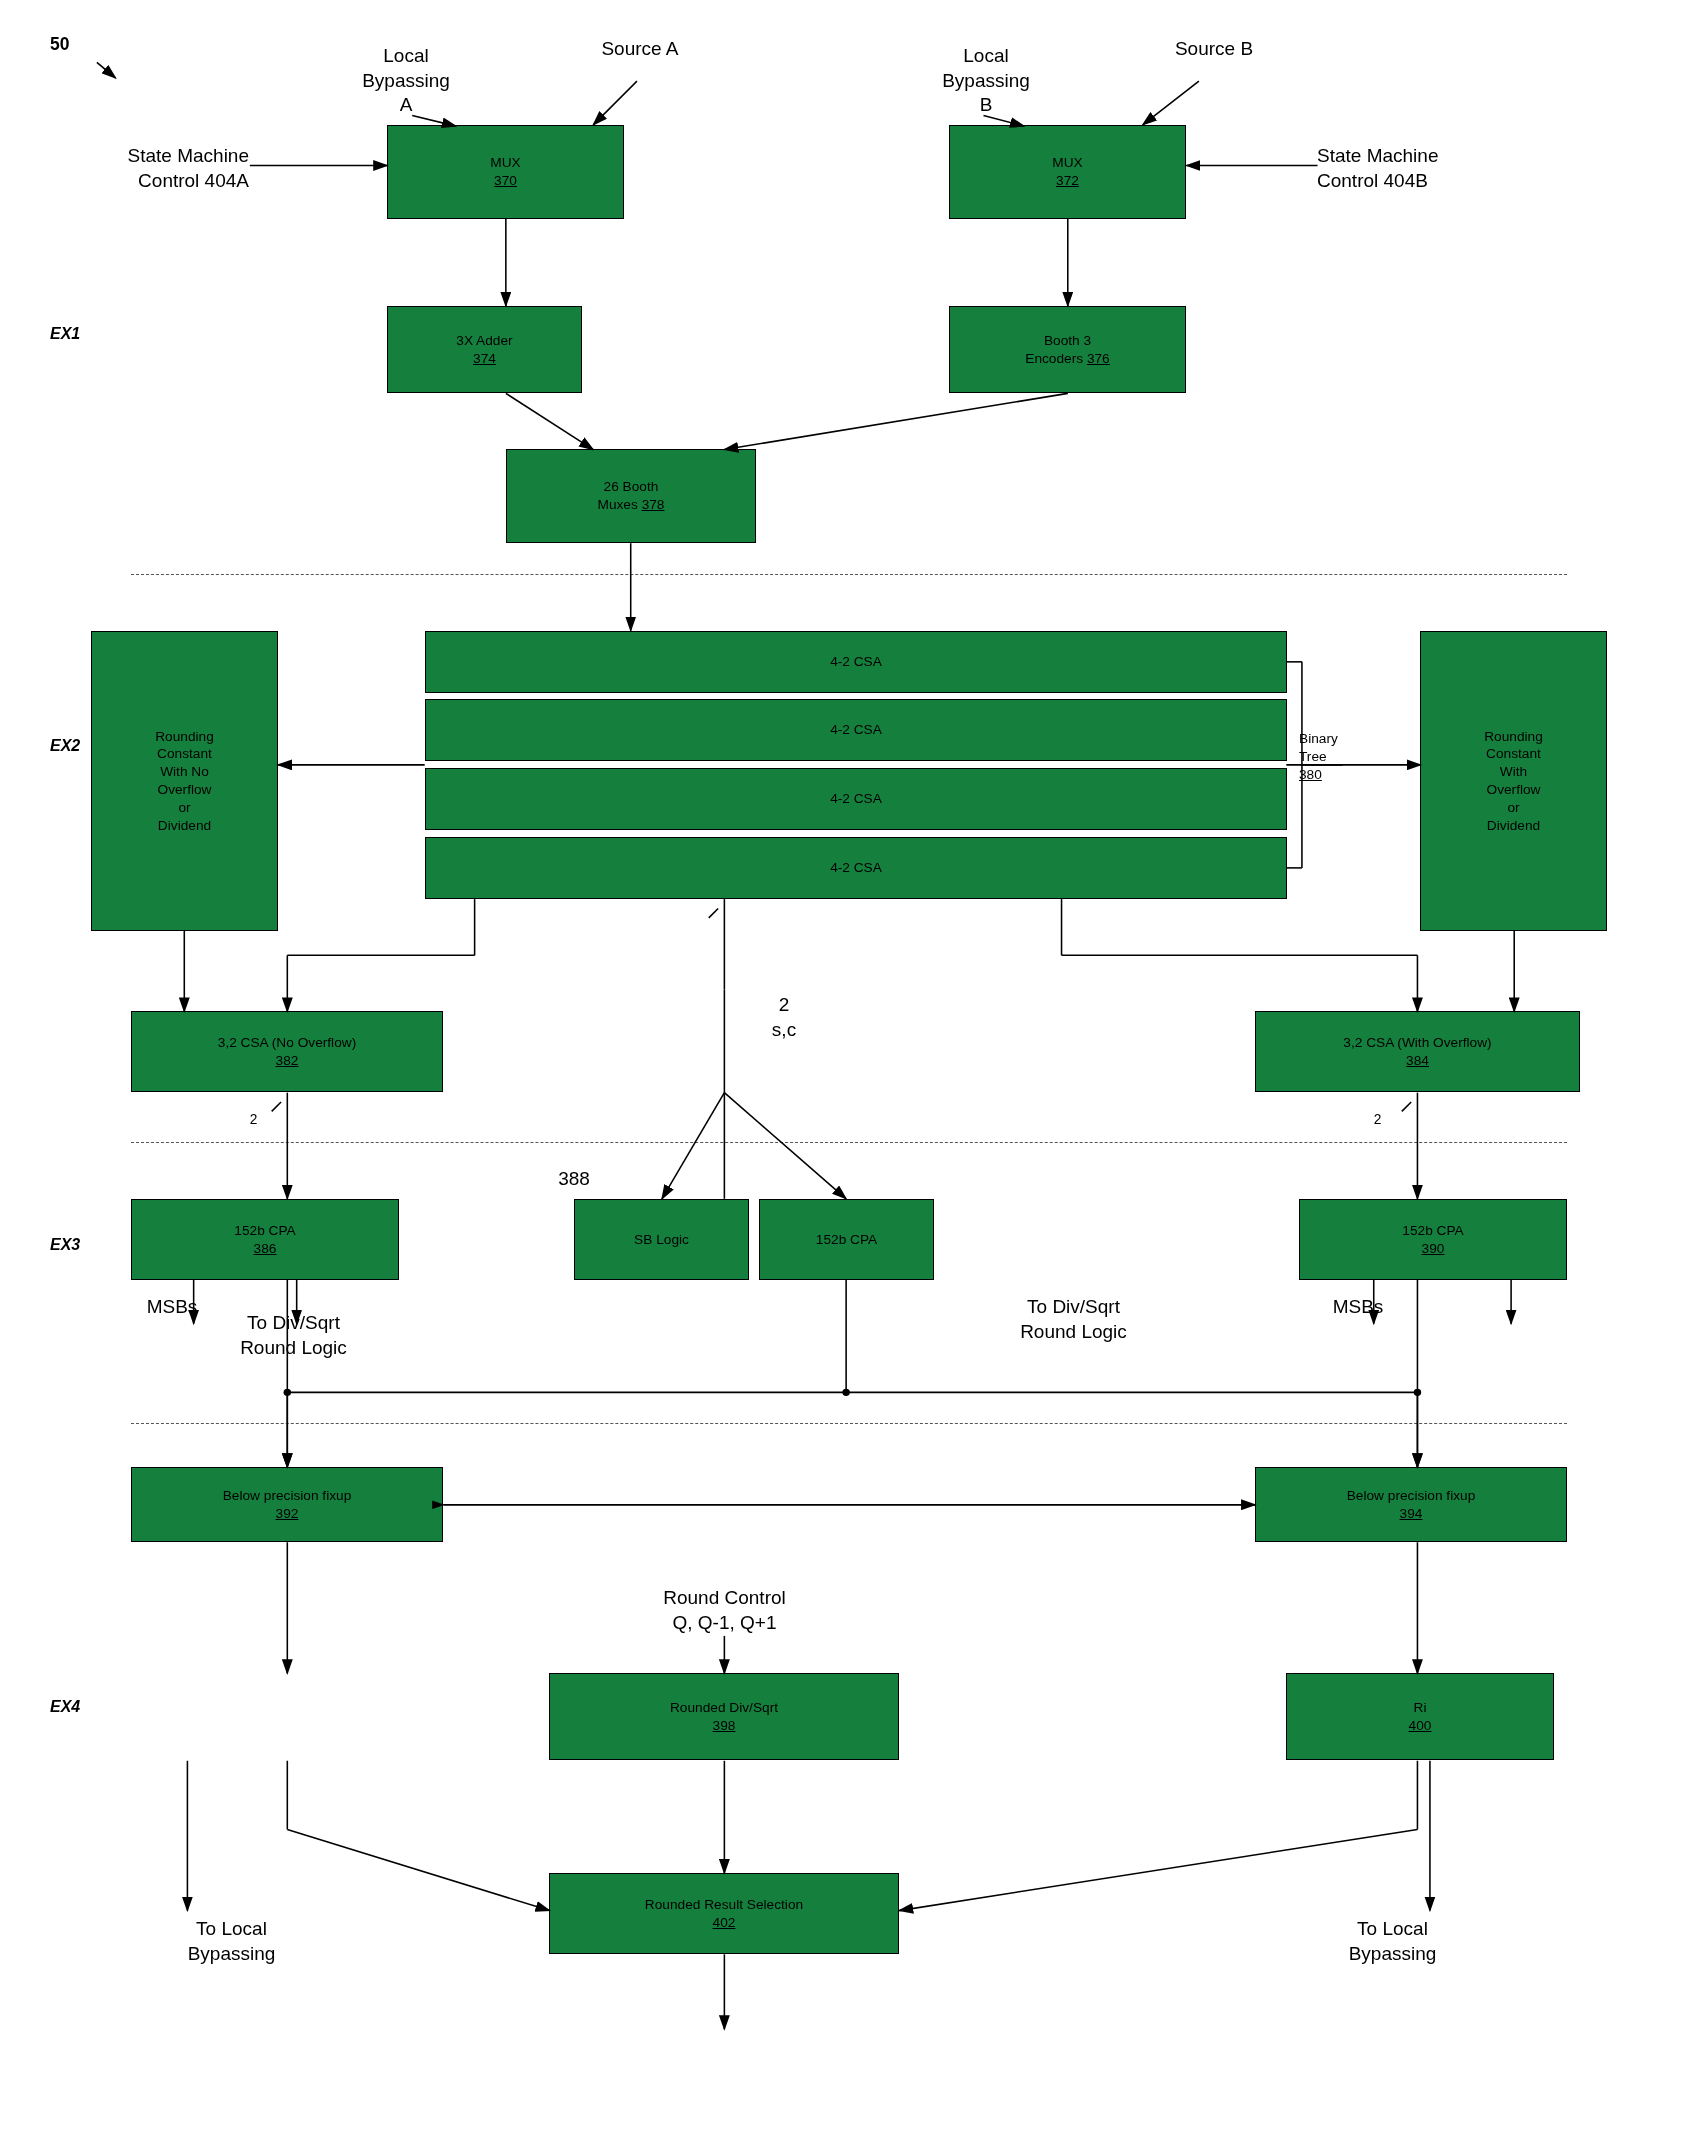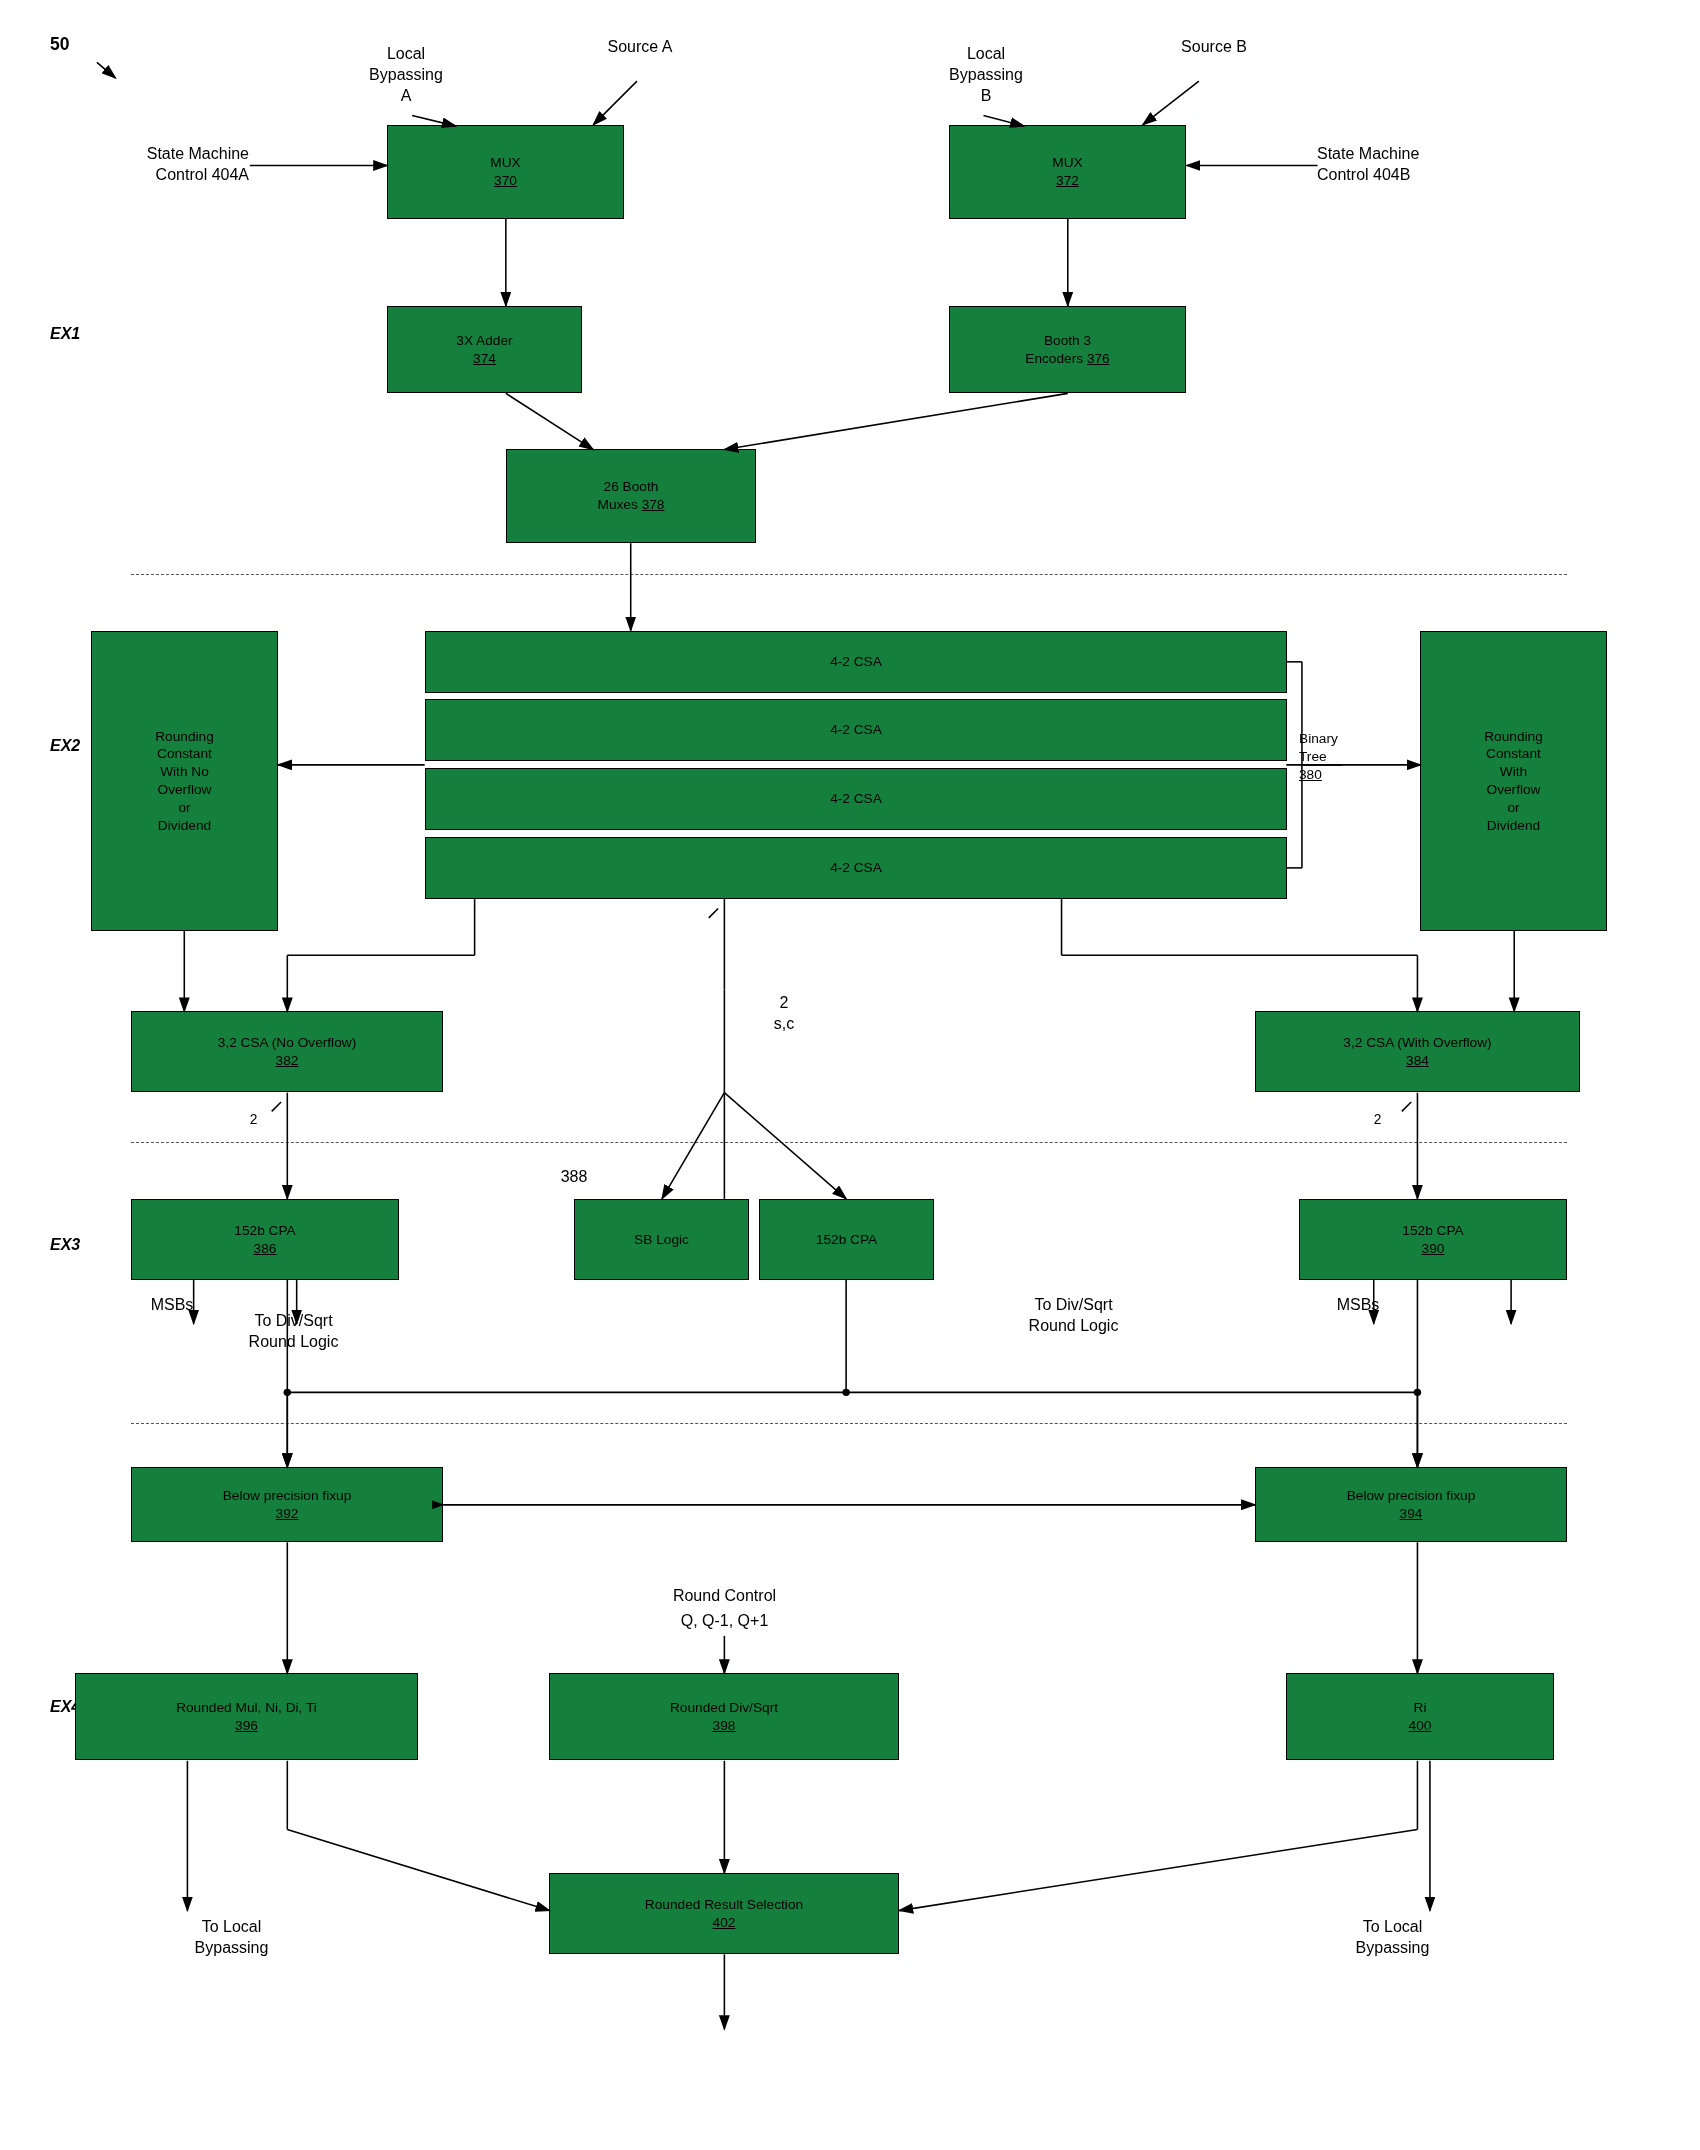--- a/index.html
+++ b/index.html
@@ -31,21 +31,21 @@
     .box-label {
       font-size: 13.7px;
       font-weight: normal;
     }
     .box-label u {
       text-decoration: underline;
     }
     .label {
       position: absolute;
       text-align: center;
-      font-size: 16px;
+      font-size: 19px;
       line-height: 1.3;
     }
     .section-label {
       position: absolute;
       font-size: 16px;
       font-weight: bold;
       font-style: italic;
     }
     
     svg.lines {
@@ -177,23 +177,20 @@
 
   <div class="box" style="left:1255px; top:1467px; width:312px; height:75px;">
     <span class="box-label">Below precision fixup<br><u>394</u></span>
   </div>
 
   <div class="label" style="left:612px; top:1586px; width:225px; text-align:center;">Round Control</div>
   <div class="label" style="left:606px; top:1611px; width:237px; text-align:center;">Q, Q-1, Q+1</div>
 
   <div class="section-label" style="left:50px; top:1698px;">EX4</div>
 
-  <div class="box" style="left:75px; top:1673px; width:343px; height:87px;">
-    <span class="box-label">Rounded Mul, Ni, Di, Ti<br><u>396</u></span>
-  </div>
 
   <div class="box" style="left:549px; top:1673px; width:350px; height:87px;">
     <span class="box-label">Rounded Div/Sqrt<br><u>398</u></span>
   </div>
 
   <div class="box" style="left:1286px; top:1673px; width:268px; height:87px;">
     <span class="box-label">Ri<br><u>400</u></span>
   </div>
 
   <div class="label" style="left:144px; top:1917px; width:175px; text-align:center;">To Local<br>Bypassing</div>

